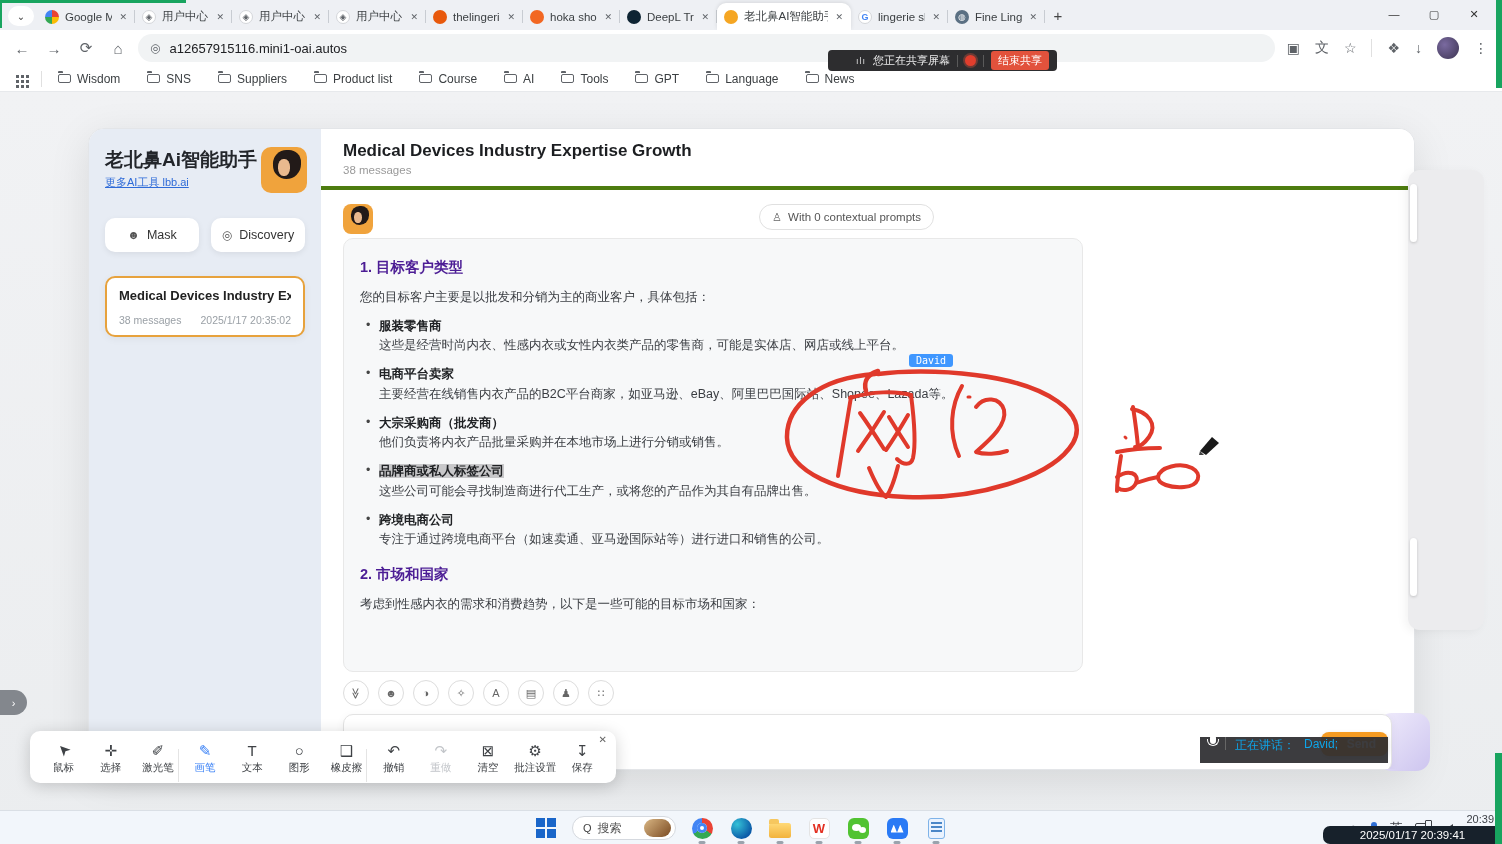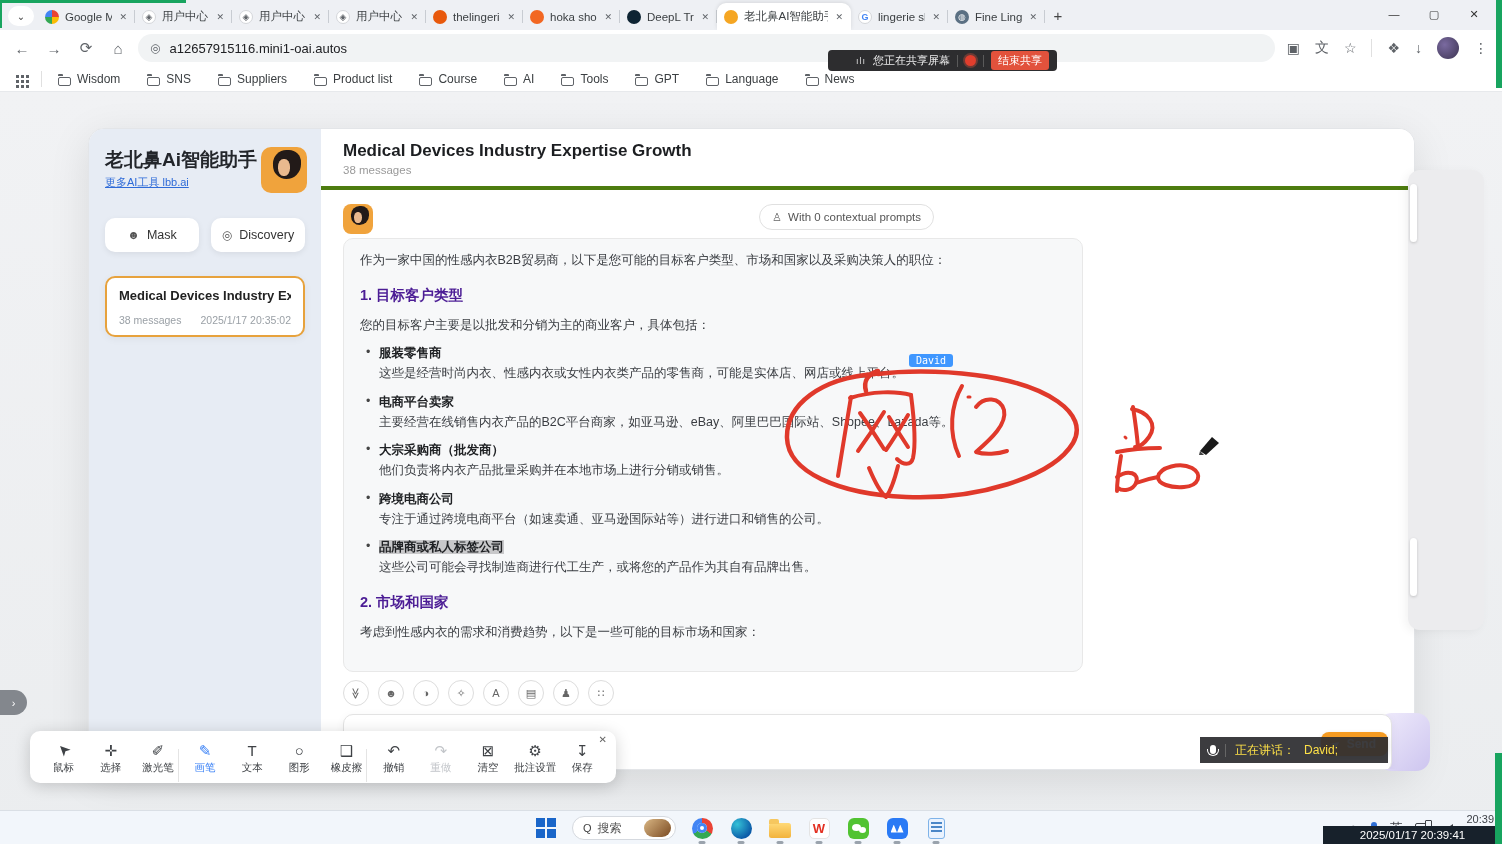--- a/index.html
+++ b/index.html
@@ -37,21 +37,21 @@
 
   .sharebar{position:absolute;left:828px;top:50px;height:21px;background:#2d2d2f;border-radius:4px;display:flex;align-items:center;padding:0 8px;gap:7px;color:#ececec;font-size:11px;z-index:30;white-space:nowrap;}
   .sig{font-size:9px;letter-spacing:1px;color:#ddd;margin-left:20px;}
   .share-div{width:1px;height:12px;background:#5a5a5a;}
   .rec{width:11px;height:11px;border-radius:50%;background:#e03e2d;box-shadow:0 0 0 2px #6b3a34;}
   .stopbtn{background:#e2523c;color:#fff;border-radius:3px;padding:2px 7px;font-size:11px;}
 
   .bookmarks{height:26px;background:#fff;display:flex;align-items:center;padding:0 14px;font-size:12px;color:#3c4043;border-bottom:1px solid #e7e9ec;}
   .grid9{width:3px;height:3px;background:#5f6368;box-shadow:5px 0 #5f6368,10px 0 #5f6368,0 5px #5f6368,5px 5px #5f6368,10px 5px #5f6368,0 10px #5f6368,5px 10px #5f6368,10px 10px #5f6368;margin:-5px 22px 0 2px;}
   .bm-sep{width:1px;height:16px;background:#e0e0e0;margin-right:16px;}
-  .bm{display:flex;align-items:flex-end;gap:6px;margin-right:27px;}
+  .bm{display:flex;align-items:flex-start;gap:6px;margin-right:27px;}
   .folder{width:13px;height:9px;border:1.5px solid #5f6368;border-radius:2px;position:relative;margin-top:2px;}
   .folder::before{content:"";position:absolute;top:-4px;left:-1.5px;width:5px;height:2px;background:#5f6368;border-radius:1px 1px 0 0;}
 
   
   .viewport{position:absolute;top:92px;left:0;right:0;bottom:0;background:linear-gradient(#f1f2f4,#ebedef);}
 
   
   .chatapp{position:absolute;left:88px;top:36px;width:1327px;height:642px;background:#fff;border-radius:16px;box-shadow:0 10px 40px rgba(0,0,0,.10);display:flex;overflow:hidden;border:1px solid #e3e5e8;}
   .side{width:232px;background:#e7ecf4;padding:20px 16px;position:relative;flex:none;}
   .side-title{font-size:19px;font-weight:bold;color:#23262b;width:165px;line-height:1.15;}
@@ -103,21 +103,21 @@
   .tool .tg{font-size:15px;height:17px;line-height:17px;display:inline-block;}
   .tool.active{color:#3b82f6;}
   .tool.disabled{color:#c2c5c9;}
   .tool.sep::before{content:"";position:absolute;left:-5px;top:7px;width:1px;height:33px;background:#e4e4e4;}
   .tb-close{position:absolute;right:9px;top:3px;font-size:10px;color:#666;z-index:61;}
 
   
   .lavender{position:absolute;left:1378px;top:621px;width:52px;height:58px;border-radius:14px;background:linear-gradient(135deg,#f0ecfc,#cdc5ef);z-index:5;}
 
   
-  .toast{position:absolute;left:1200px;top:645px;width:188px;height:26px;background:rgba(45,45,48,.93);display:flex;align-items:center;gap:9px;padding:0 10px;color:#fde047;font-size:12px;z-index:70;}
+  .toast{position:absolute;left:1200px;top:645px;width:188px;height:26px;background:rgba(45,45,48,.93);display:flex;align-items:flex-start;gap:9px;padding:0 10px;color:#0ea5e9;font-size:12px;z-index:70;}
   .mic-w{width:6px;height:9px;background:#fff;border-radius:3px;position:relative;flex:none;margin-top:-2px;}
   .mic-w::after{content:"";position:absolute;left:-3px;top:4px;width:10px;height:6px;border:1.2px solid #fff;border-top:none;border-radius:0 0 6px 6px;}
   .toast-div{width:1px;height:13px;background:#666;}
 
   
   .annot-svg{position:absolute;left:0;top:0;width:1502px;height:844px;z-index:51;pointer-events:none;}
   .david-tag{position:absolute;left:909px;top:354px;background:#3f97ff;color:#fff;font-family:"DejaVu Sans Mono","Liberation Mono",monospace;font-size:10px;padding:1px 7px;border-radius:3px;z-index:52;}
 
   
   .taskbar{position:absolute;left:0;top:718px;right:0;height:34px;background:rgba(241,246,251,.96);border-top:1px solid #dadfe5;z-index:90;}
@@ -144,21 +144,21 @@
   .i-note{width:17px;height:21px;background:#eaf3ff;border:1px solid #7fb3e8;border-radius:3px;padding:3px 2px;}
   .i-note i{display:block;height:2px;background:#4b87c8;margin-bottom:2px;}
   .tb-right{position:absolute;right:8px;top:0;height:34px;display:flex;align-items:center;gap:13px;font-size:12.5px;color:#3b3f45;}
   .mic-b{width:6px;height:10px;background:#2f6fd6;border-radius:3px;position:relative;margin-top:-3px;}
   .mic-b::after{content:"";position:absolute;left:-3.5px;top:5px;width:11px;height:7px;border:1.5px solid #2f6fd6;border-top:none;border-radius:0 0 7px 7px;}
   .disp{width:15px;height:11px;border:1.5px solid #3b3f45;border-radius:2px;position:relative;}
   .disp::after{content:"";position:absolute;right:-3px;top:-4px;width:5px;height:5px;border:1.5px solid #3b3f45;background:#f1f6fb;border-radius:1px;}
   .spk{width:0;height:0;border:4px solid transparent;border-right:6px solid #3b3f45;position:relative;}
   .spk::after{content:"";position:absolute;left:1px;top:-2.5px;width:3px;height:5px;background:#3b3f45;}
   .time{font-size:11px;line-height:1.1;align-self:flex-start;margin-top:2px;}
-  .dt-tooltip{position:absolute;left:1323px;top:734px;width:179px;height:18px;background:#17212b;color:#fff;font-size:11.5px;display:flex;align-items:center;justify-content:center;z-index:95;white-space:nowrap;}
+  .dt-tooltip{position:absolute;left:1323px;top:734px;width:179px;height:18px;background:#17212b;color:#fff;font-size:11.5px;display:flex;align-items:center;justify-content:center;z-index:95;white-space:nowrap;border-radius:7px;}
 </style>
 </head>
 <body>
 
 <div class="screen">
 
   <div class="gedge g-top"></div>
   <div class="gedge g-left"></div>
   <div class="gedge g-rt"></div>
   <div class="gedge g-rb"></div>
@@ -355,48 +355,47 @@
         </div>
         <div class="m-body">
           <div class="msg-row">
             <div class="msg-avatar woman"></div>
             <div class="ctx-pill">
               <span class="ic">♙</span>
               <span>With 0 contextual prompts</span>
             </div>
           </div>
           <div class="bubble">
-            <p>作为一家中国的性感内衣B2B贸易商，以下是您可能的目标客户类型、市场和国家以及采购决策人的职位：</p>
             <h3>1. 目标客户类型</h3>
             <p>您的目标客户主要是以批发和分销为主的商业客户，具体包括：</p>
             <ul>
 
                 <li>
                   <span class="b-t">服装零售商</span>
                   <div class="b-d">这些是经营时尚内衣、性感内衣或女性内衣类产品的零售商，可能是实体店、网店或线上平台。</div>
                 </li>
 
                 <li>
                   <span class="b-t">电商平台卖家</span>
                   <div class="b-d">主要经营在线销售内衣产品的B2C平台商家，如亚马逊、eBay、阿里巴巴国际站、Shopee、Lazada等。</div>
                 </li>
 
                 <li>
                   <span class="b-t">大宗采购商（批发商）</span>
                   <div class="b-d">他们负责将内衣产品批量采购并在本地市场上进行分销或销售。</div>
                 </li>
 
                 <li>
+                  <span class="b-t hl">品牌商或私人标签公司</span>
+                  <div class="b-d">这些公司可能会寻找制造商进行代工生产，或将您的产品作为其自有品牌出售。</div>
+                </li>
+
+                <li>
                   <span class="b-t">跨境电商公司</span>
                   <div class="b-d">专注于通过跨境电商平台（如速卖通、亚马逊国际站等）进行进口和销售的公司。</div>
-                </li>
-
-                <li>
-                  <span class="b-t hl">品牌商或私人标签公司</span>
-                  <div class="b-d">这些公司可能会寻找制造商进行代工生产，或将您的产品作为其自有品牌出售。</div>
                 </li>
 
               </ul>
             <h3>2. 市场和国家</h3>
             <p>考虑到性感内衣的需求和消费趋势，以下是一些可能的目标市场和国家：</p>
           </div>
           <div class="quickrow">
 
               <div class="qbtn">
                 <span class="qg" style="transform: rotate(90deg);">≫</span>

